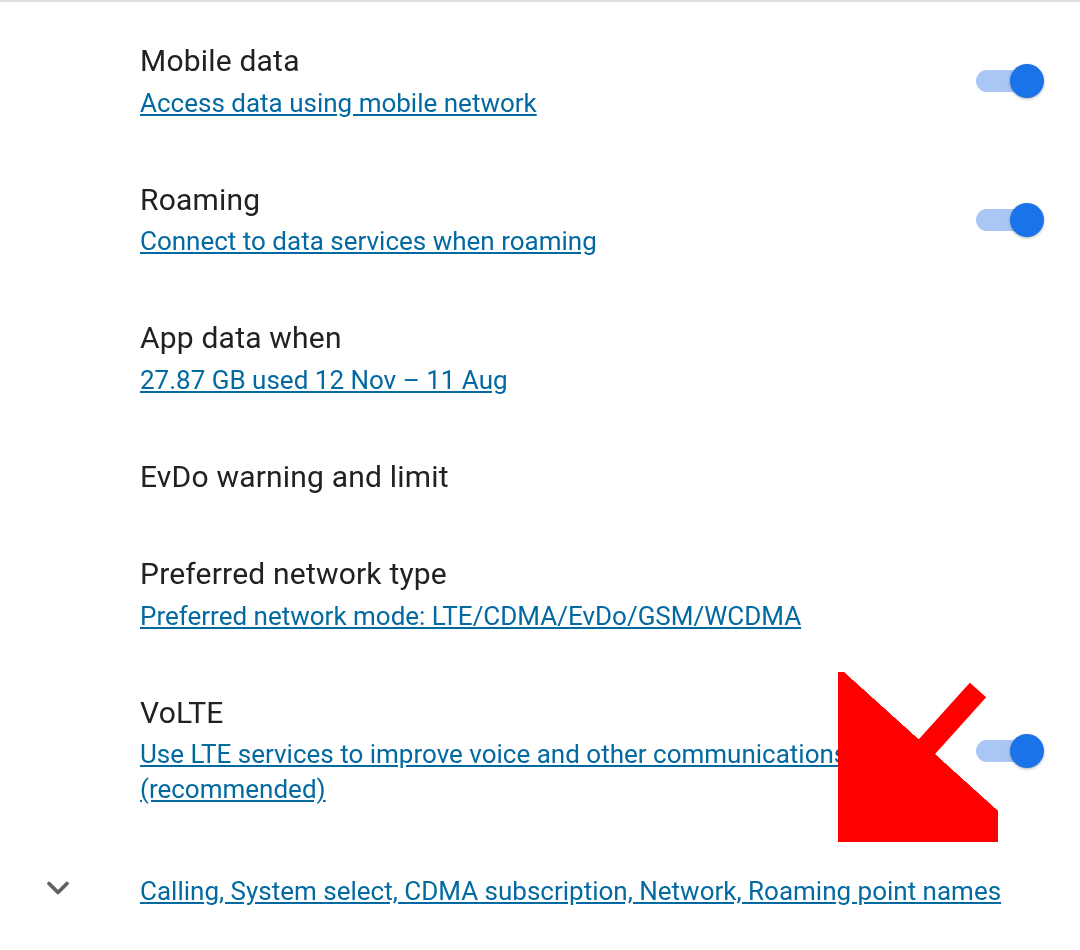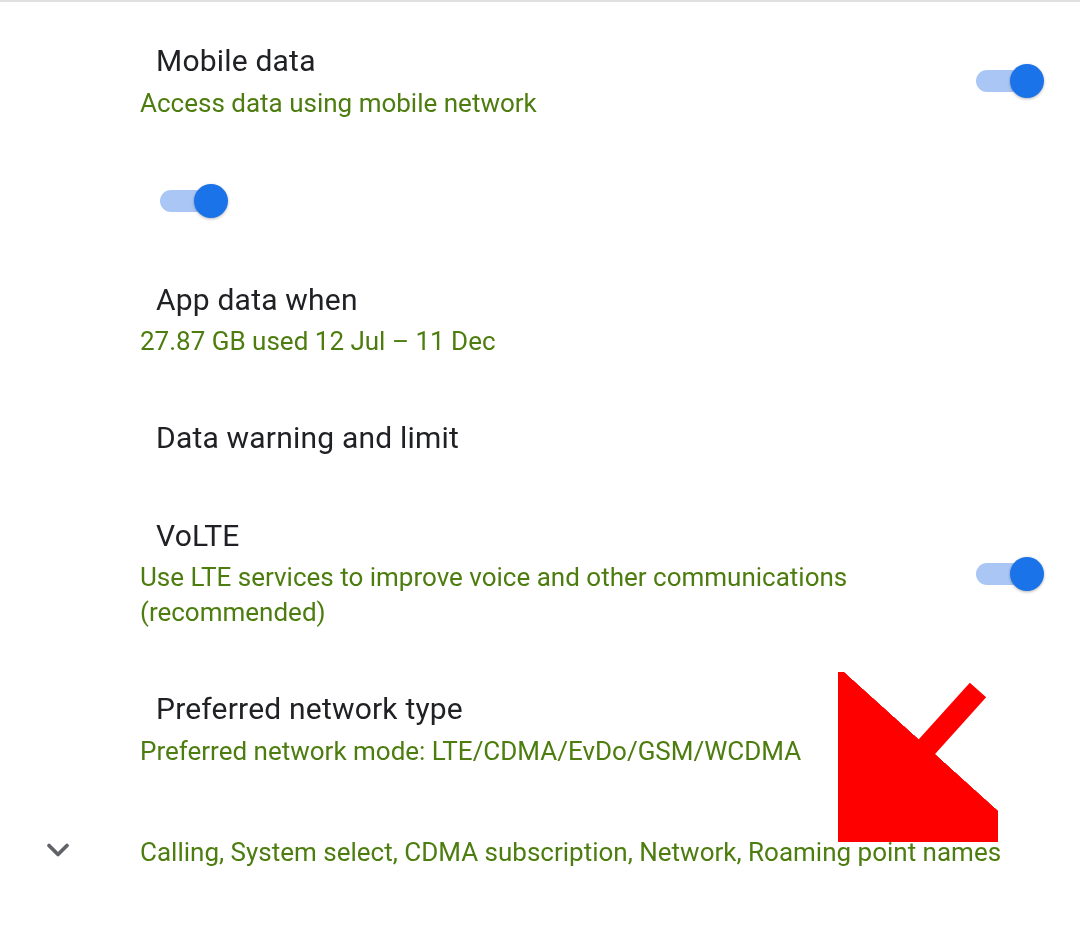--- a/index.html
+++ b/index.html
@@ -30,28 +30,28 @@
   .row .text {
     flex: 1 1 auto;
     min-width: 0;
   }
   .row .title {
     font-size: 30px;
     font-weight: 400;
     letter-spacing: 0.2px;
     color: #202124;
     line-height: 1.25;
-    margin-left: 16px;
   }
   .row .sub {
     font-size: 26px;
-    color: #4d7c0f;
+    color: #0369a1;
     margin-top: 6px;
     line-height: 1.35;
     max-width: 720px;
+    text-decoration: underline;
   }
   .switch {
     position: relative;
     width: 64px;
     height: 40px;
     flex: 0 0 auto;
     margin-left: 20px;
   }
   .switch .track {
     position: absolute;
@@ -104,54 +104,58 @@
       <div class="title">Mobile data</div>
       <div class="sub">Access data using mobile network</div>
     </div>
     <div class="switch">
       <div class="track"></div>
       <div class="thumb"></div>
     </div>
   </div>
 
   <div class="row">
+    <div class="text">
+      <div class="title">Roaming</div>
+      <div class="sub">Connect to data services when roaming</div>
+    </div>
     <div class="switch">
       <div class="track"></div>
       <div class="thumb"></div>
     </div>
   </div>
 
   <div class="row">
     <div class="text">
       <div class="title">App data when</div>
-      <div class="sub">27.87 GB used 12 Jul – 11 Dec</div>
+      <div class="sub">27.87 GB used 12 Nov – 11 Aug</div>
     </div>
   </div>
 
   <div class="row">
     <div class="text">
-      <div class="title">Data warning and limit</div>
+      <div class="title">EvDo warning and limit</div>
+    </div>
+  </div>
+
+  <div class="row">
+    <div class="text">
+      <div class="title">Preferred network type</div>
+      <div class="sub">Preferred network mode: LTE/CDMA/EvDo/GSM/WCDMA</div>
     </div>
   </div>
 
   <div class="row">
     <div class="text">
       <div class="title">VoLTE</div>
       <div class="sub">Use LTE services to improve voice and other communications (recommended)</div>
     </div>
     <div class="switch">
       <div class="track"></div>
       <div class="thumb"></div>
-    </div>
-  </div>
-
-  <div class="row">
-    <div class="text">
-      <div class="title">Preferred network type</div>
-      <div class="sub">Preferred network mode: LTE/CDMA/EvDo/GSM/WCDMA</div>
     </div>
   </div>
 
   <div class="row">
     <span class="expand-icon">
       <svg viewBox="0 0 24 24" fill="none" stroke="#5f6368" stroke-width="2.5" stroke-linecap="round" stroke-linejoin="round">
         <polyline points="6 9 12 15 18 9"></polyline>
       </svg>
     </span>
     <div class="text">

